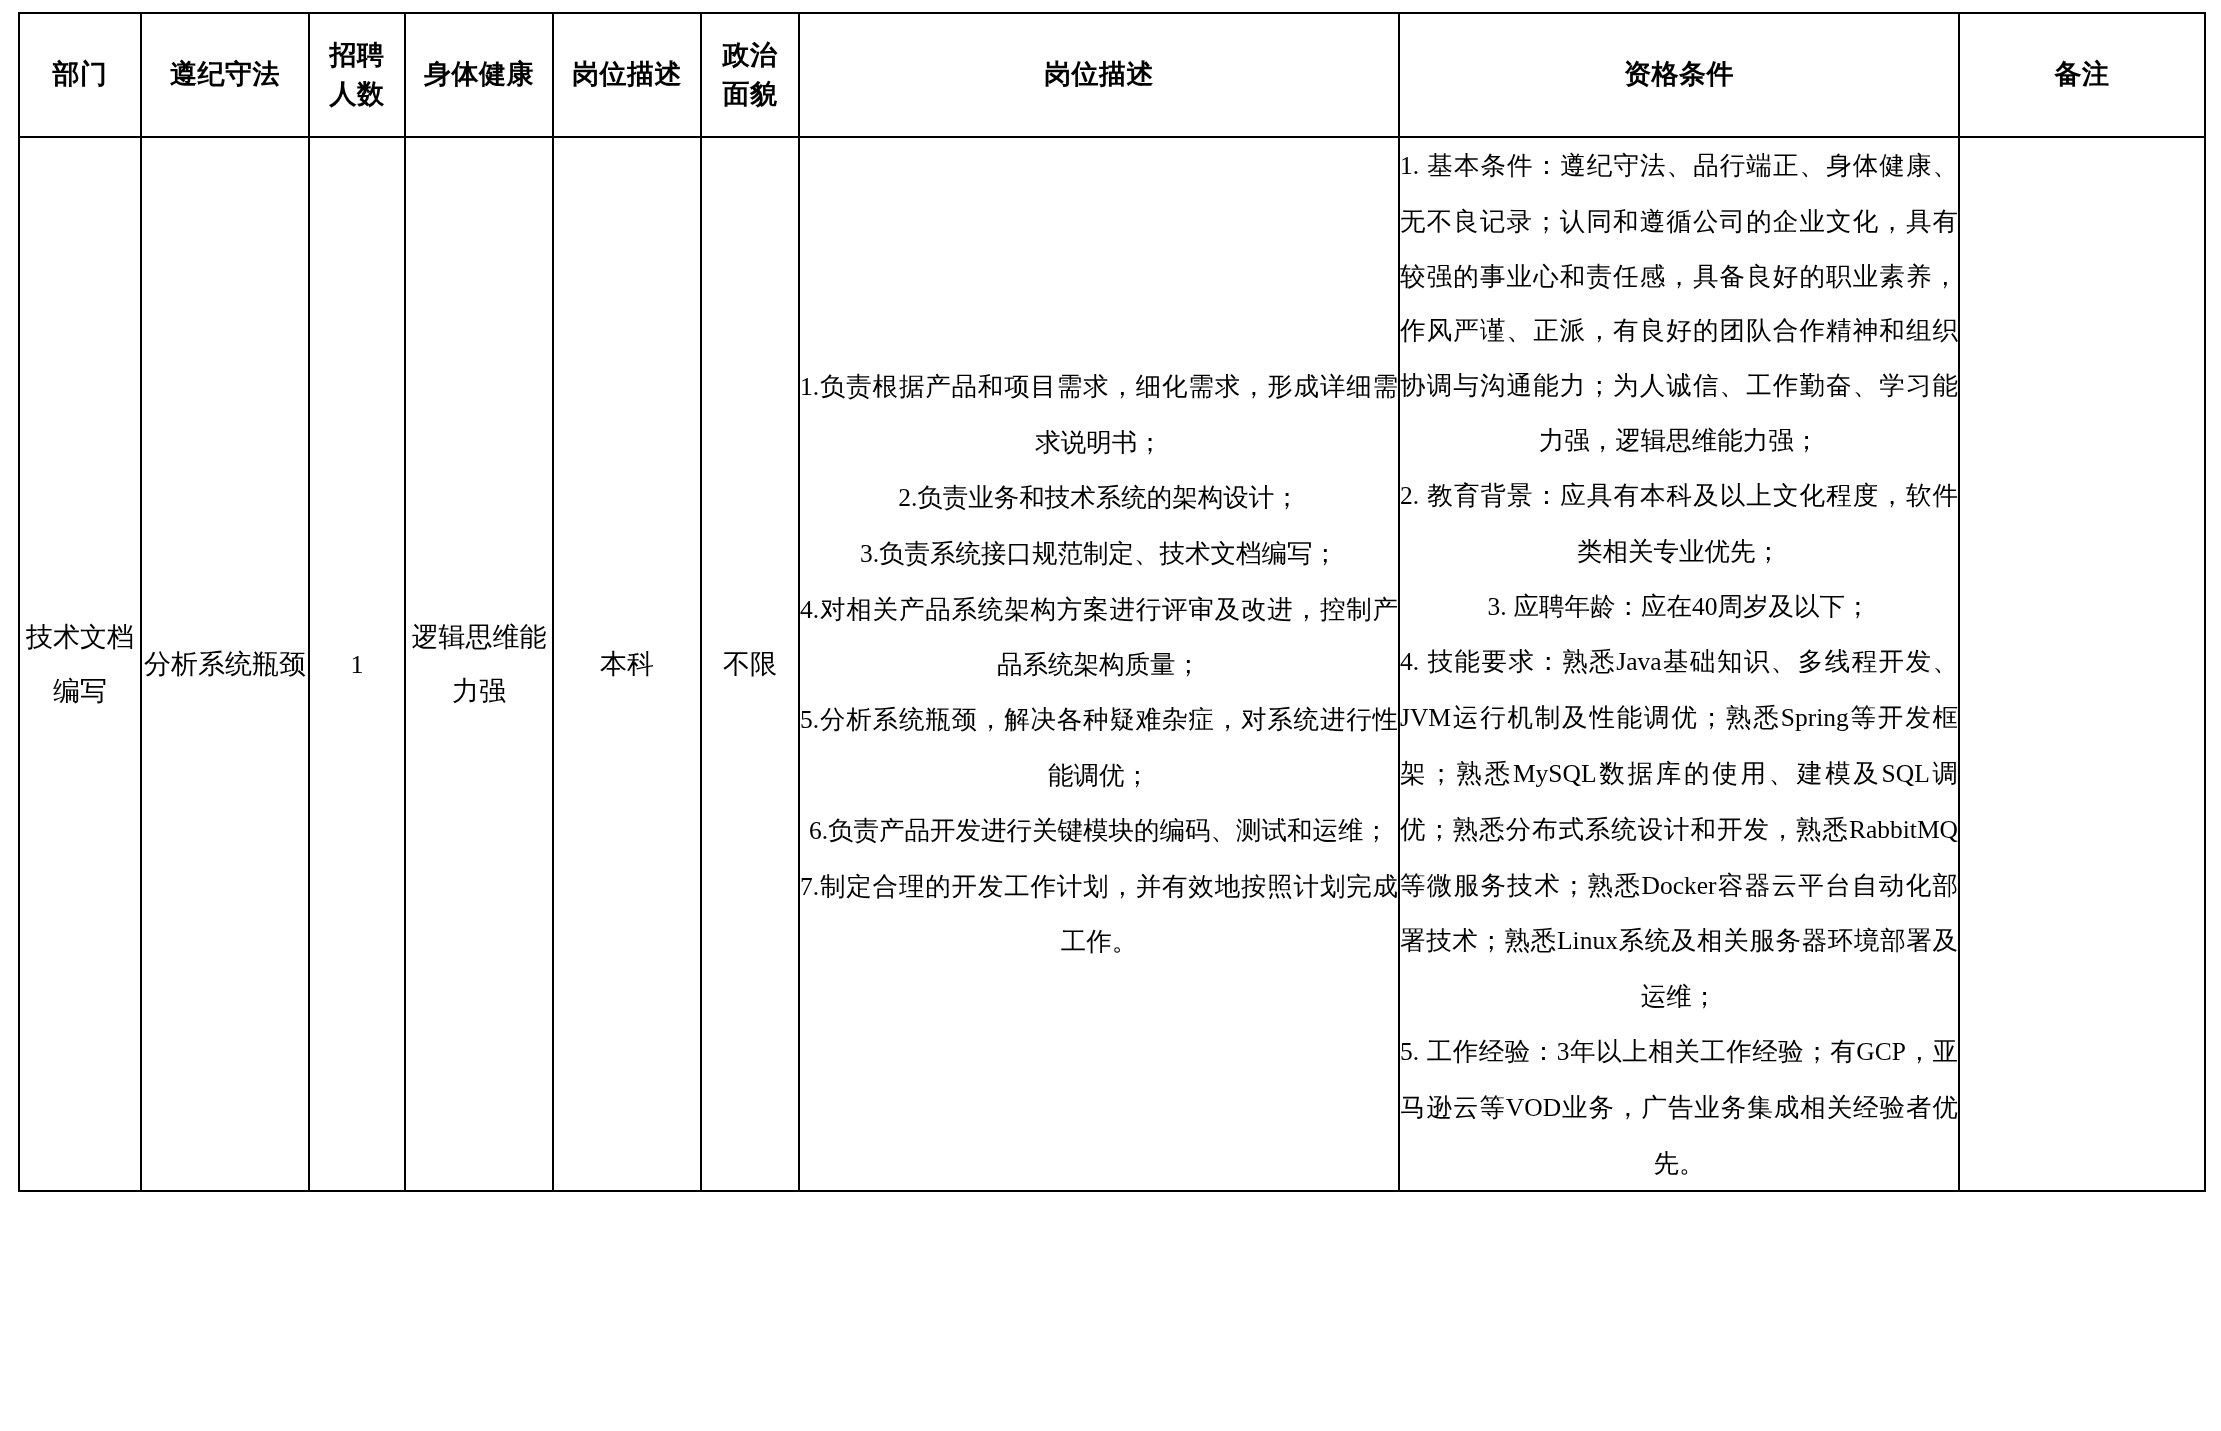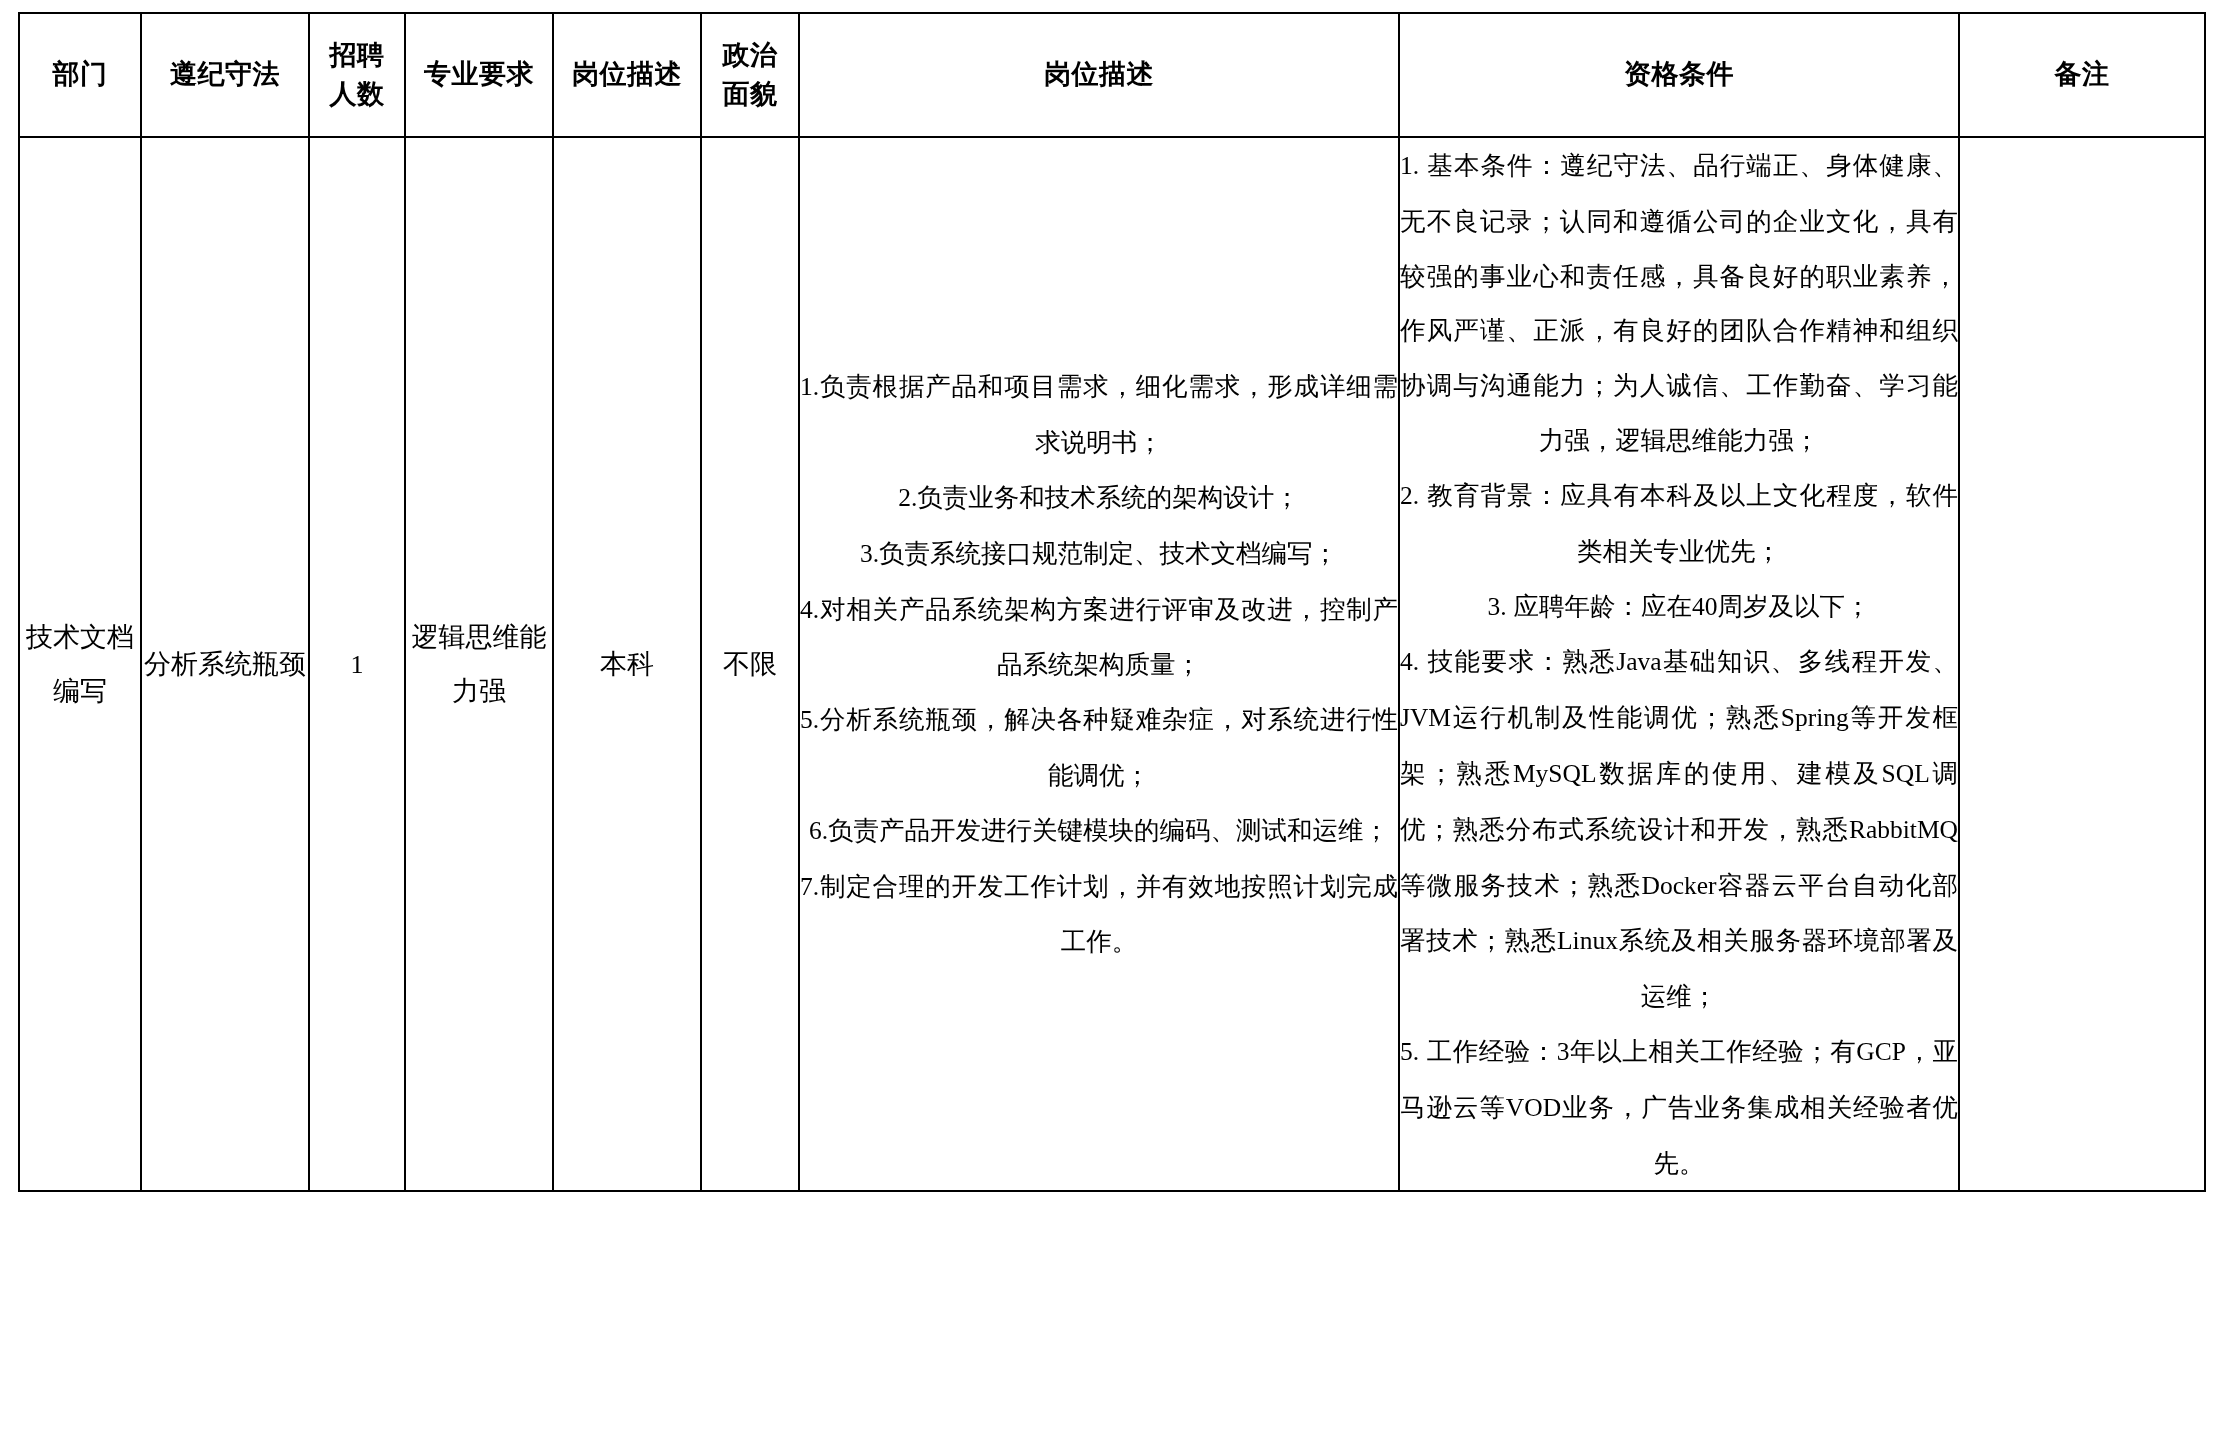--- a/index.html
+++ b/index.html
@@ -123,21 +123,21 @@
           <span class="hl">部门</span>
         </th>
         <th>
           <span class="hl">遵纪守法</span>
         </th>
         <th>
           <span class="hl">招聘</span>
           <span class="hl">人数</span>
         </th>
         <th>
-          <span class="hl">专业要求</span>
+          <span class="hl">身体健康</span>
         </th>
         <th>
           <span class="hl">岗位描述</span>
         </th>
         <th>
           <span class="hl">政治</span>
           <span class="hl">面貌</span>
         </th>
         <th>
           <span class="hl">岗位描述</span>

